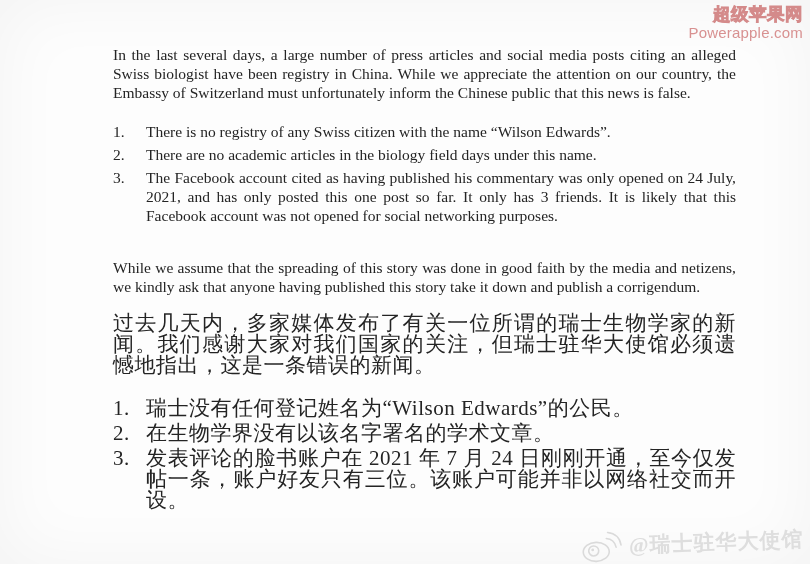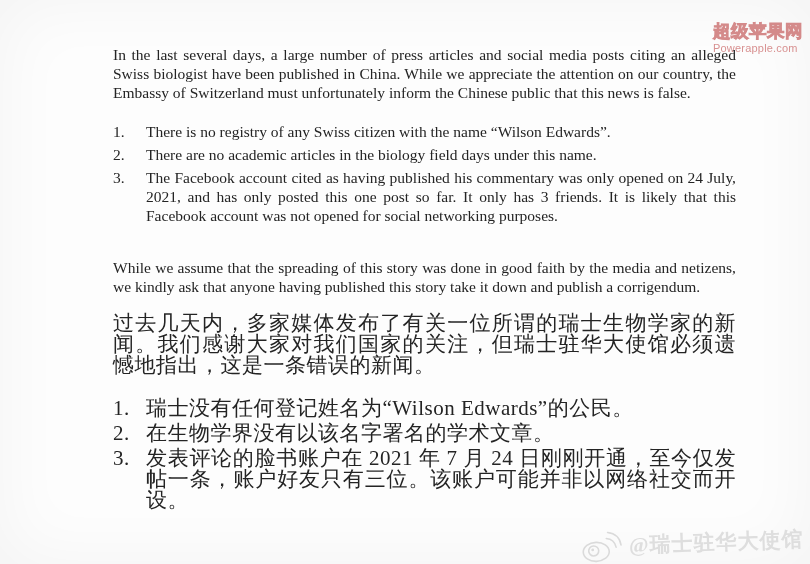--- a/index.html
+++ b/index.html
@@ -40,35 +40,35 @@
     content: counter(item) ".";
     position: absolute;
     left: 0;
     top: 0;
   }
   .nlist .li + .li { margin-top: 4px; }
 
   
   .wm-top {
     position: absolute;
-    top: 22px;
+    top: 5px;
     right: 7px;
-    text-align: left;
+    text-align: right;
     font-family: "Liberation Sans", sans-serif;
     line-height: 1.1;
   }
   .wm-top .site {
     font-size: 17.5px;
     font-weight: bold;
     letter-spacing: 0.5px;
     color: #e2a0a0;
     -webkit-text-stroke: 0.8px #d48a8a;
   }
   .wm-top .url {
-    font-size: 11px;
+    font-size: 15px;
     letter-spacing: 0.2px;
     color: #d89191;
     margin-top: 1px;
   }
 
   
   .wm-bottom {
     position: absolute;
     right: 6px;
     bottom: 4px;
@@ -90,21 +90,21 @@
 
 <div class="page">
 
   <div class="wm-top">
     <div class="site">超级苹果网</div>
     <div class="url">Powerapple.com</div>
   </div>
 
   <div class="content">
 
-    <div class="en en-p1">In the last several days, a large number of press articles and social media posts citing an alleged Swiss biologist have been published in China. While we appreciate the attention on our country, the Embassy of Switzerland must unfortunately inform the Chinese public that this news is false.</div>
+    <div class="en en-p1">In the last several days, a large number of press articles and social media posts citing an alleged Swiss biologist have been registry in China. While we appreciate the attention on our country, the Embassy of Switzerland must unfortunately inform the Chinese public that this news is false.</div>
 
     <div class="en en-list nlist">
       <div class="li">There is no registry of any Swiss citizen with the name “Wilson Edwards”.</div>
       <div class="li">There are no academic articles in the biology field days under this name.</div>
       <div class="li">The Facebook account cited as having published his commentary was only opened on 24 July, 2021, and has only posted this one post so far. It only has 3 friends. It is likely that this Facebook account was not opened for social networking purposes.</div>
     </div>
 
     <div class="en en-p2">While we assume that the spreading of this story was done in good faith by the media and netizens, we kindly ask that anyone having published this story take it down and publish a corrigendum.</div>
 
     <div class="cn cn-p1">过去几天内，多家媒体发布了有关一位所谓的瑞士生物学家的新闻。我们感谢大家对我们国家的关注，但瑞士驻华大使馆必须遗憾地指出，这是一条错误的新闻。</div>

